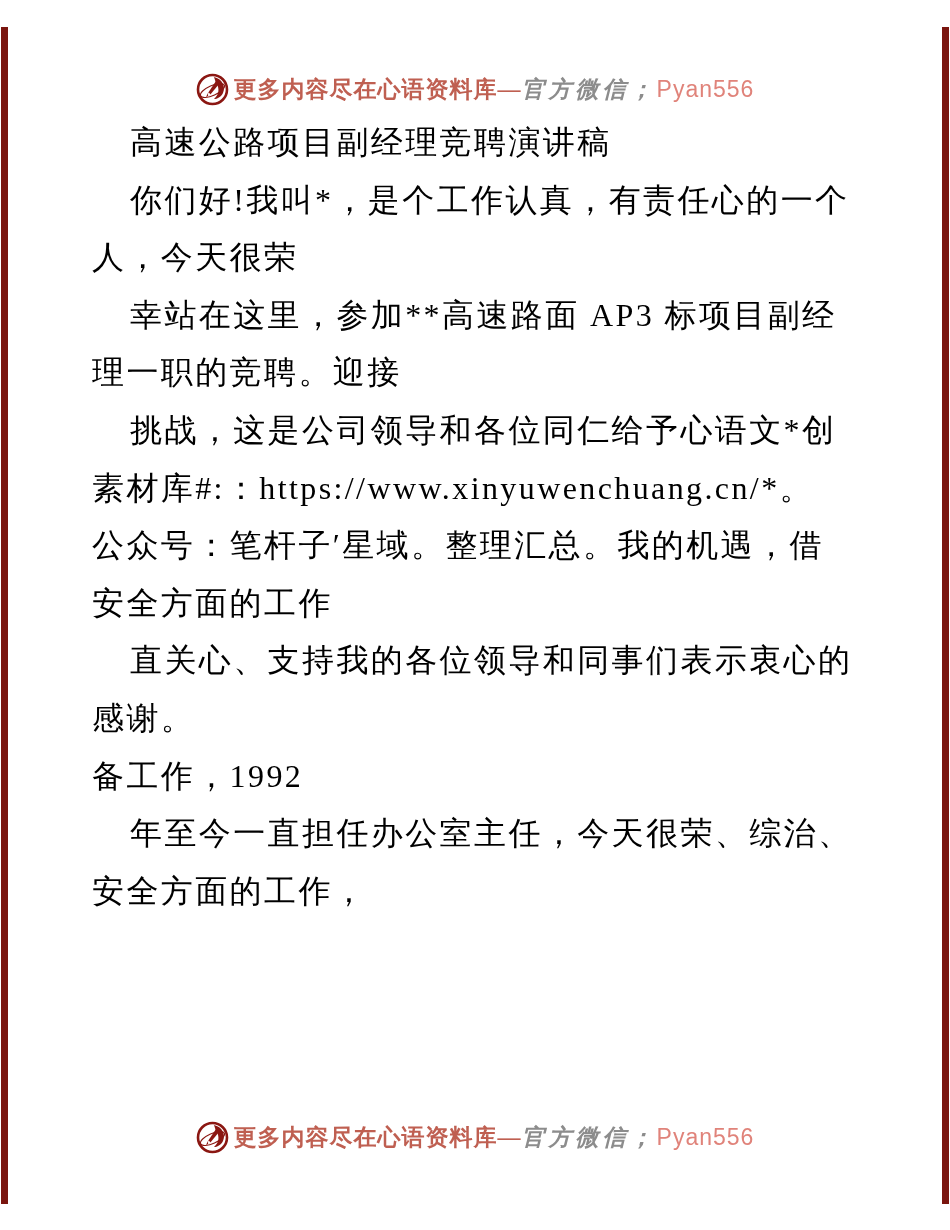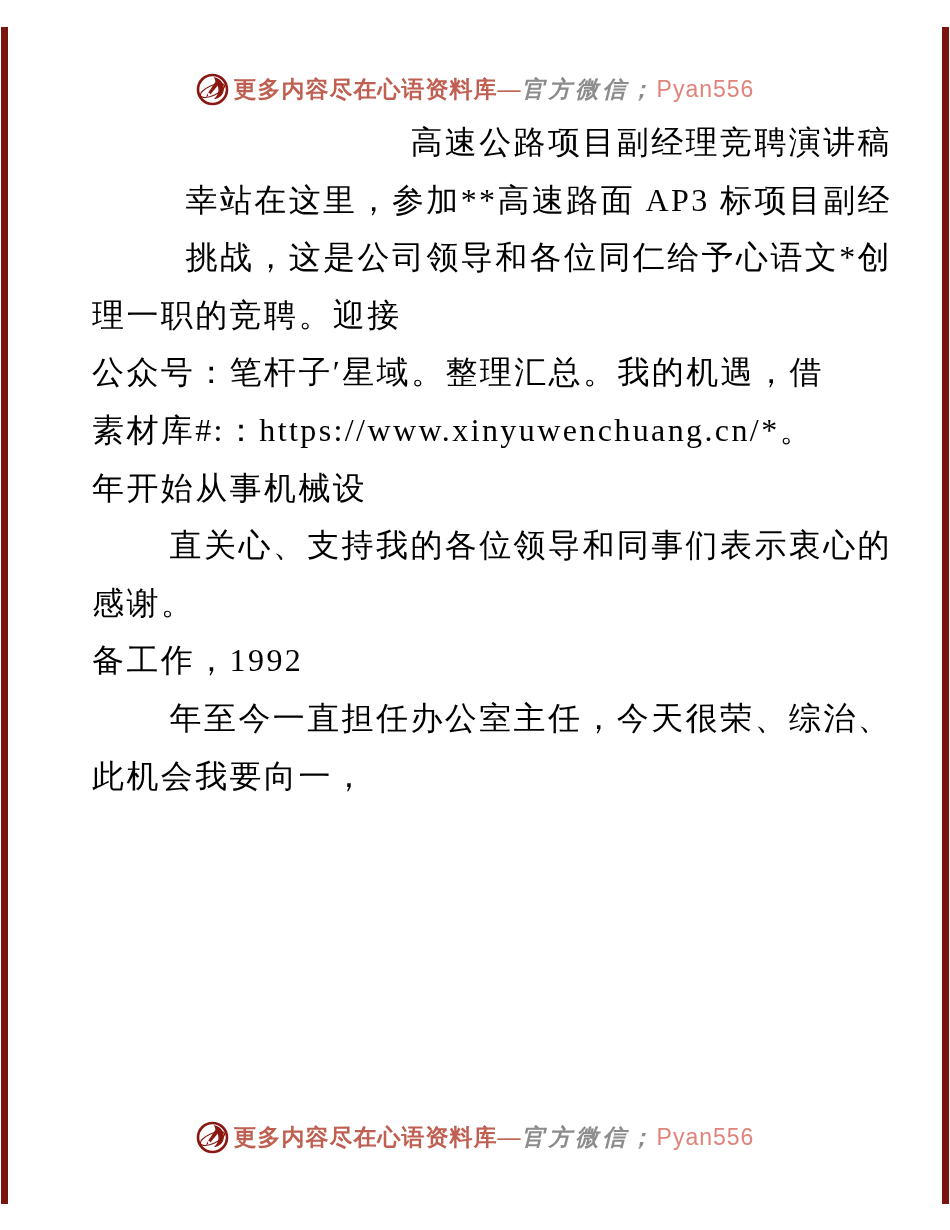--- a/index.html
+++ b/index.html
@@ -25,52 +25,54 @@
   .wm-site{color:#bf5f51;font-weight:bold;}
   .wm-label{color:#8c8c8c;font-weight:bold;font-style:italic;letter-spacing:4px;}
   .wm-id{color:#e0837a;font-family:"Liberation Sans","DejaVu Sans",sans-serif;font-weight:normal;}
 
   
   .doc{position:absolute;left:92px;top:114px;width:800px;}
   .line{
     font-size:32px;line-height:57.6px;letter-spacing:2.4px;
     color:#000000;white-space:nowrap;
   }
-  .indent{padding-left:38px;text-align:right;}
+  .indent{padding-left:38px;}
 </style>
 </head>
 <body>
 
 <div class="edge-bar edge-left"></div>
 <div class="edge-bar edge-right"></div>
 
 <div class="watermark wm-header">
   <svg class="wm-logo" viewBox="0 0 33 33">
     <circle cx="16.5" cy="16.5" r="14.5" fill="none" stroke="#8b1712" stroke-width="2.6"></circle>
     <path d="M18 4 C26 6 30 13 27 20 C25 24 21 26 18 26 C23 22 24 15 20 10 Z" fill="#8b1712"></path>
     <ellipse cx="16.5" cy="17.5" rx="13" ry="5" fill="none" stroke="#8b1712" stroke-width="1.1" transform="rotate(-24 16.5 17.5)"></ellipse>
     <path d="M20 8 L23 11 L14 22 L10 24 L12 20 Z" fill="#8b1712"></path>
     <path d="M12.6 19.4 L14.8 21.6 L14 22.4 L12 22.9 L12.1 20.2 Z" fill="#ffffff"></path>
   </svg>
   <span class="wm-text"><span class="wm-site">更多内容尽在心语资料库—</span><span class="wm-label">官方微信；</span><span class="wm-id">Pyan556</span></span>
 </div>
 
 <div class="doc">
     <div class="line indent">高速公路项目副经理竞聘演讲稿</div>
+    <div class="line indent">你们好!我叫*，是个工作认真，有责任心的一个</div>
+    <div class="line">人，今天很荣</div>
     <div class="line indent">幸站在这里，参加**高速路面 AP3 标项目副经</div>
+    <div class="line">理一职的竞聘。迎接</div>
     <div class="line indent">挑战，这是公司领导和各位同仁给予心语文*创</div>
-    <div class="line">理一职的竞聘。迎接</div>
+    <div class="line">素材库#:：https://www.xinyuwenchuang.cn/*。</div>
     <div class="line">公众号：笔杆子′星域。整理汇总。我的机遇，借</div>
-    <div class="line">素材库#:：https://www.xinyuwenchuang.cn/*。</div>
-    <div class="line">年开始从事机械设</div>
+    <div class="line">安全方面的工作</div>
     <div class="line indent">直关心、支持我的各位领导和同事们表示衷心的</div>
     <div class="line">感谢。</div>
     <div class="line">备工作，1992</div>
     <div class="line indent">年至今一直担任办公室主任，今天很荣、综治、</div>
-    <div class="line">此机会我要向一，</div>
+    <div class="line">安全方面的工作，</div>
   </div>
 
 <div class="watermark wm-footer">
   <svg class="wm-logo" viewBox="0 0 33 33">
     <circle cx="16.5" cy="16.5" r="14.5" fill="none" stroke="#8b1712" stroke-width="2.6"></circle>
     <path d="M18 4 C26 6 30 13 27 20 C25 24 21 26 18 26 C23 22 24 15 20 10 Z" fill="#8b1712"></path>
     <ellipse cx="16.5" cy="17.5" rx="13" ry="5" fill="none" stroke="#8b1712" stroke-width="1.1" transform="rotate(-24 16.5 17.5)"></ellipse>
     <path d="M20 8 L23 11 L14 22 L10 24 L12 20 Z" fill="#8b1712"></path>
     <path d="M12.6 19.4 L14.8 21.6 L14 22.4 L12 22.9 L12.1 20.2 Z" fill="#ffffff"></path>
   </svg>

